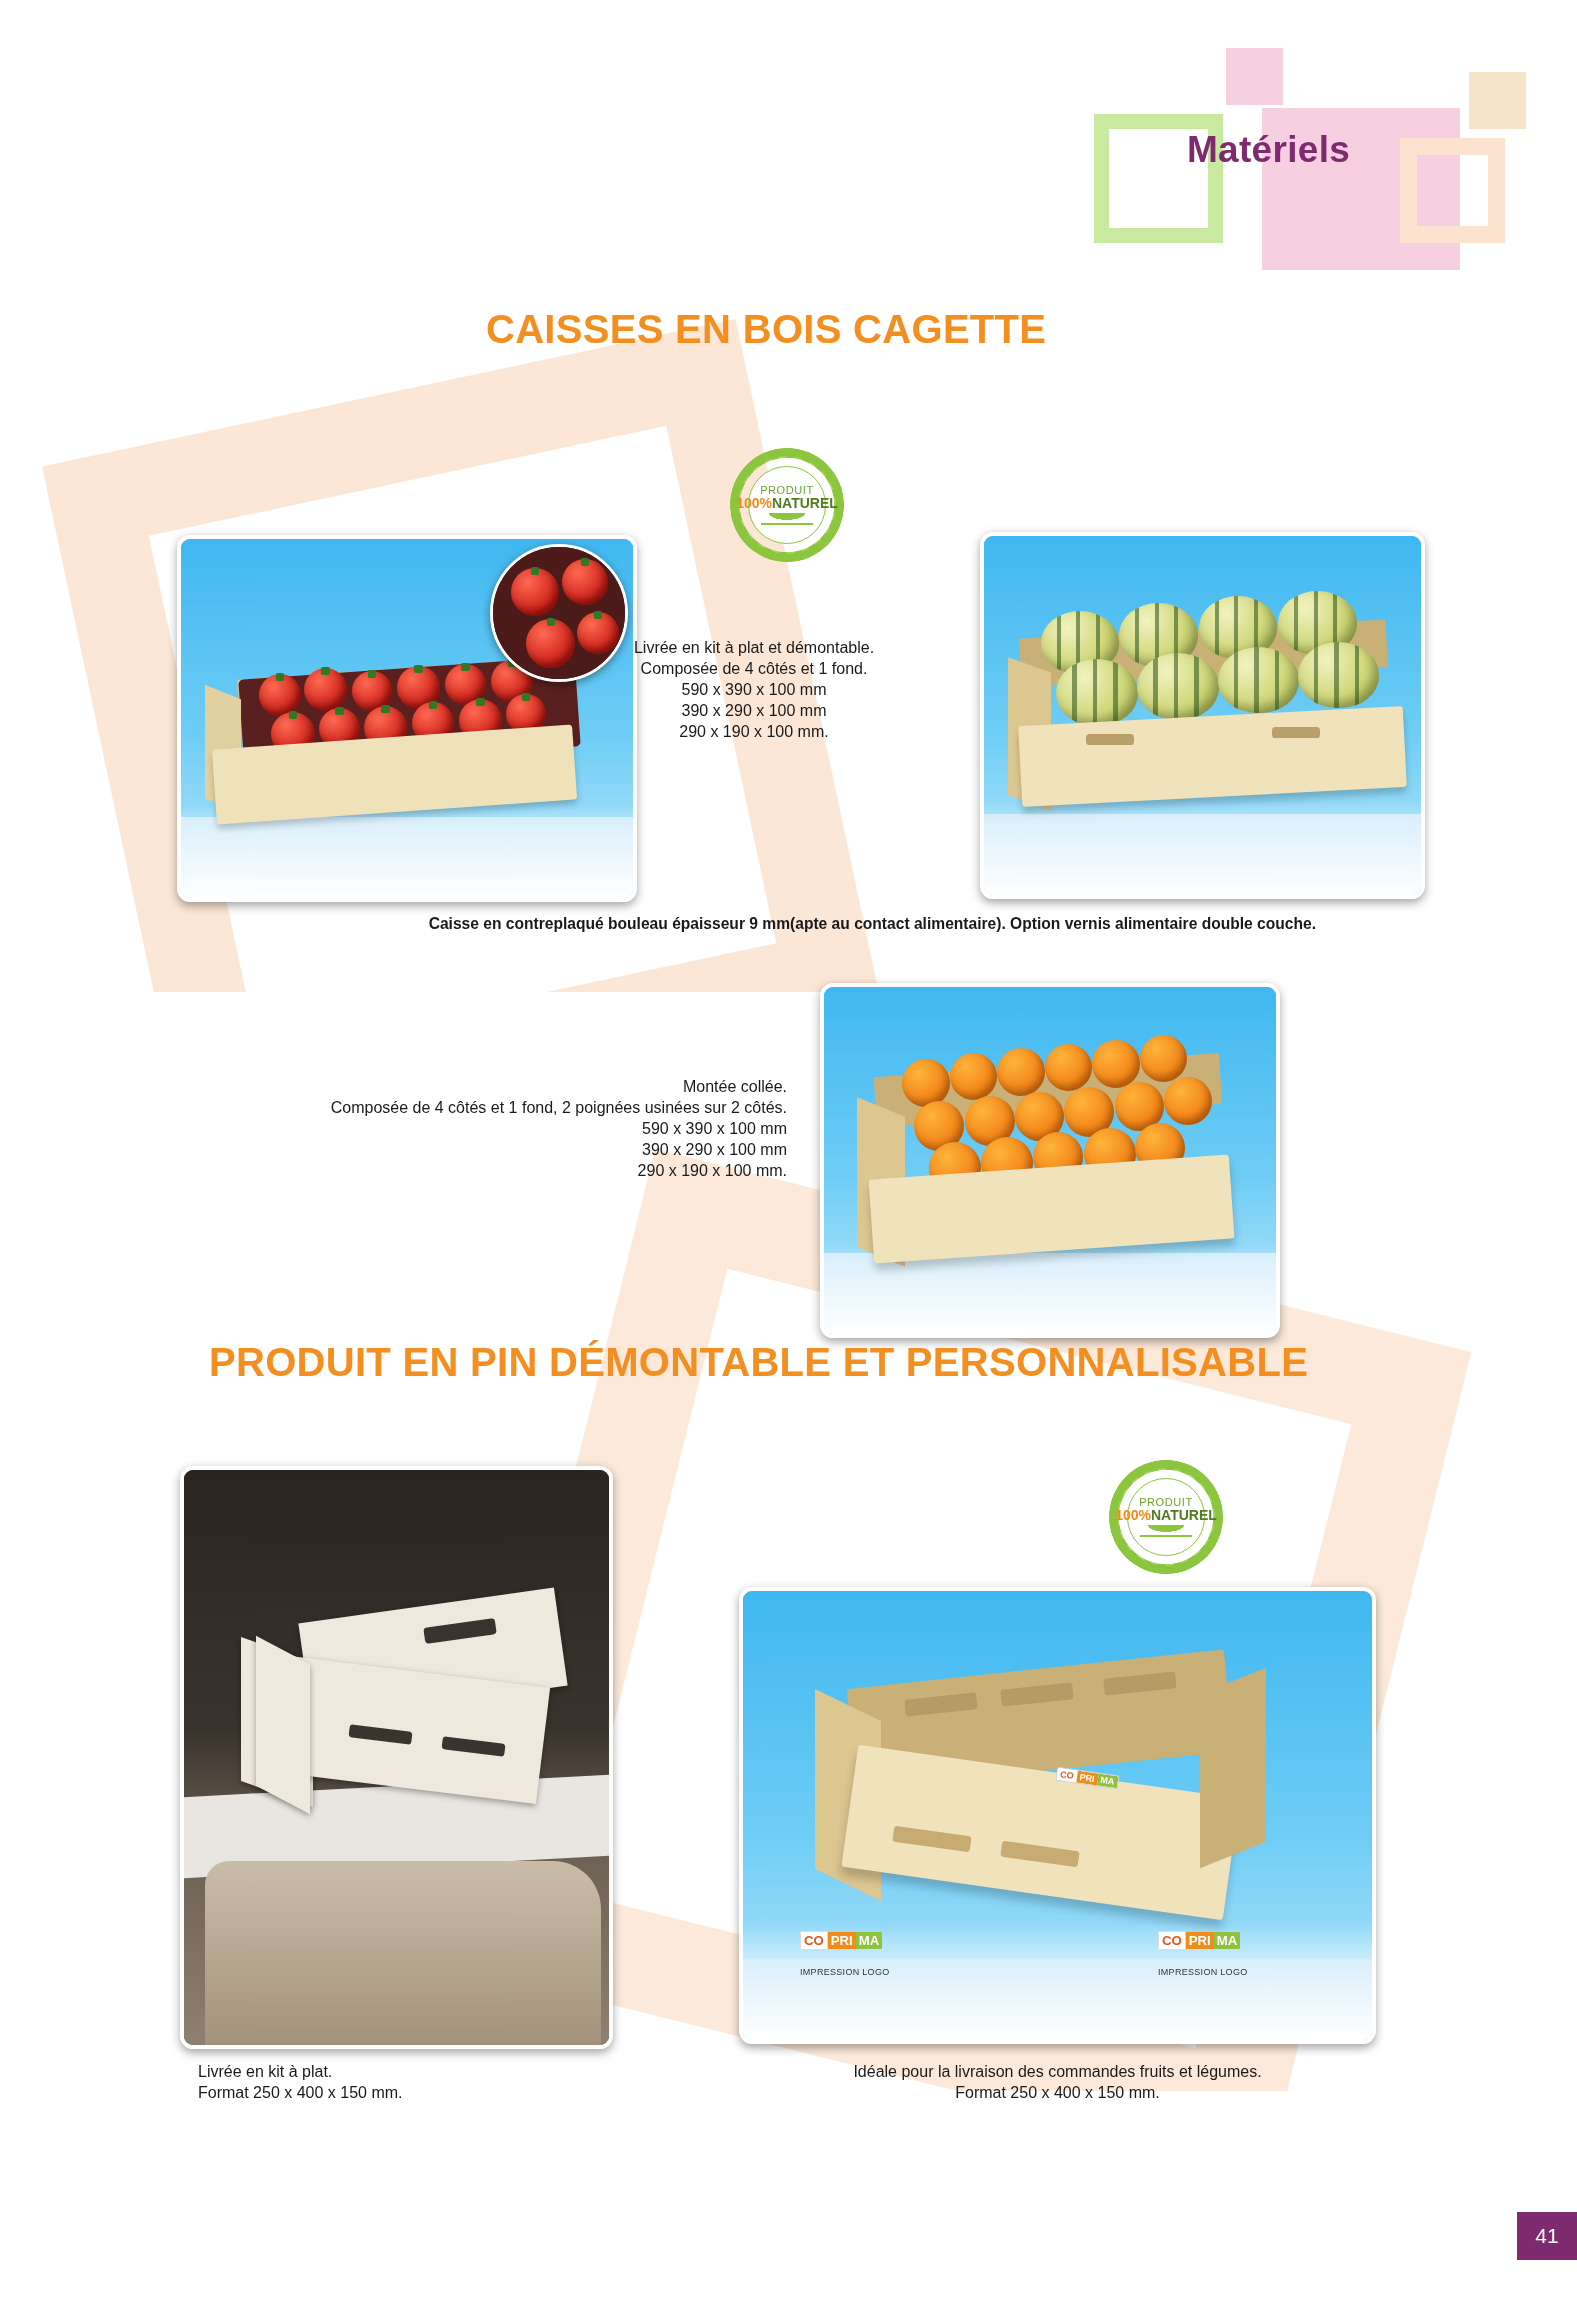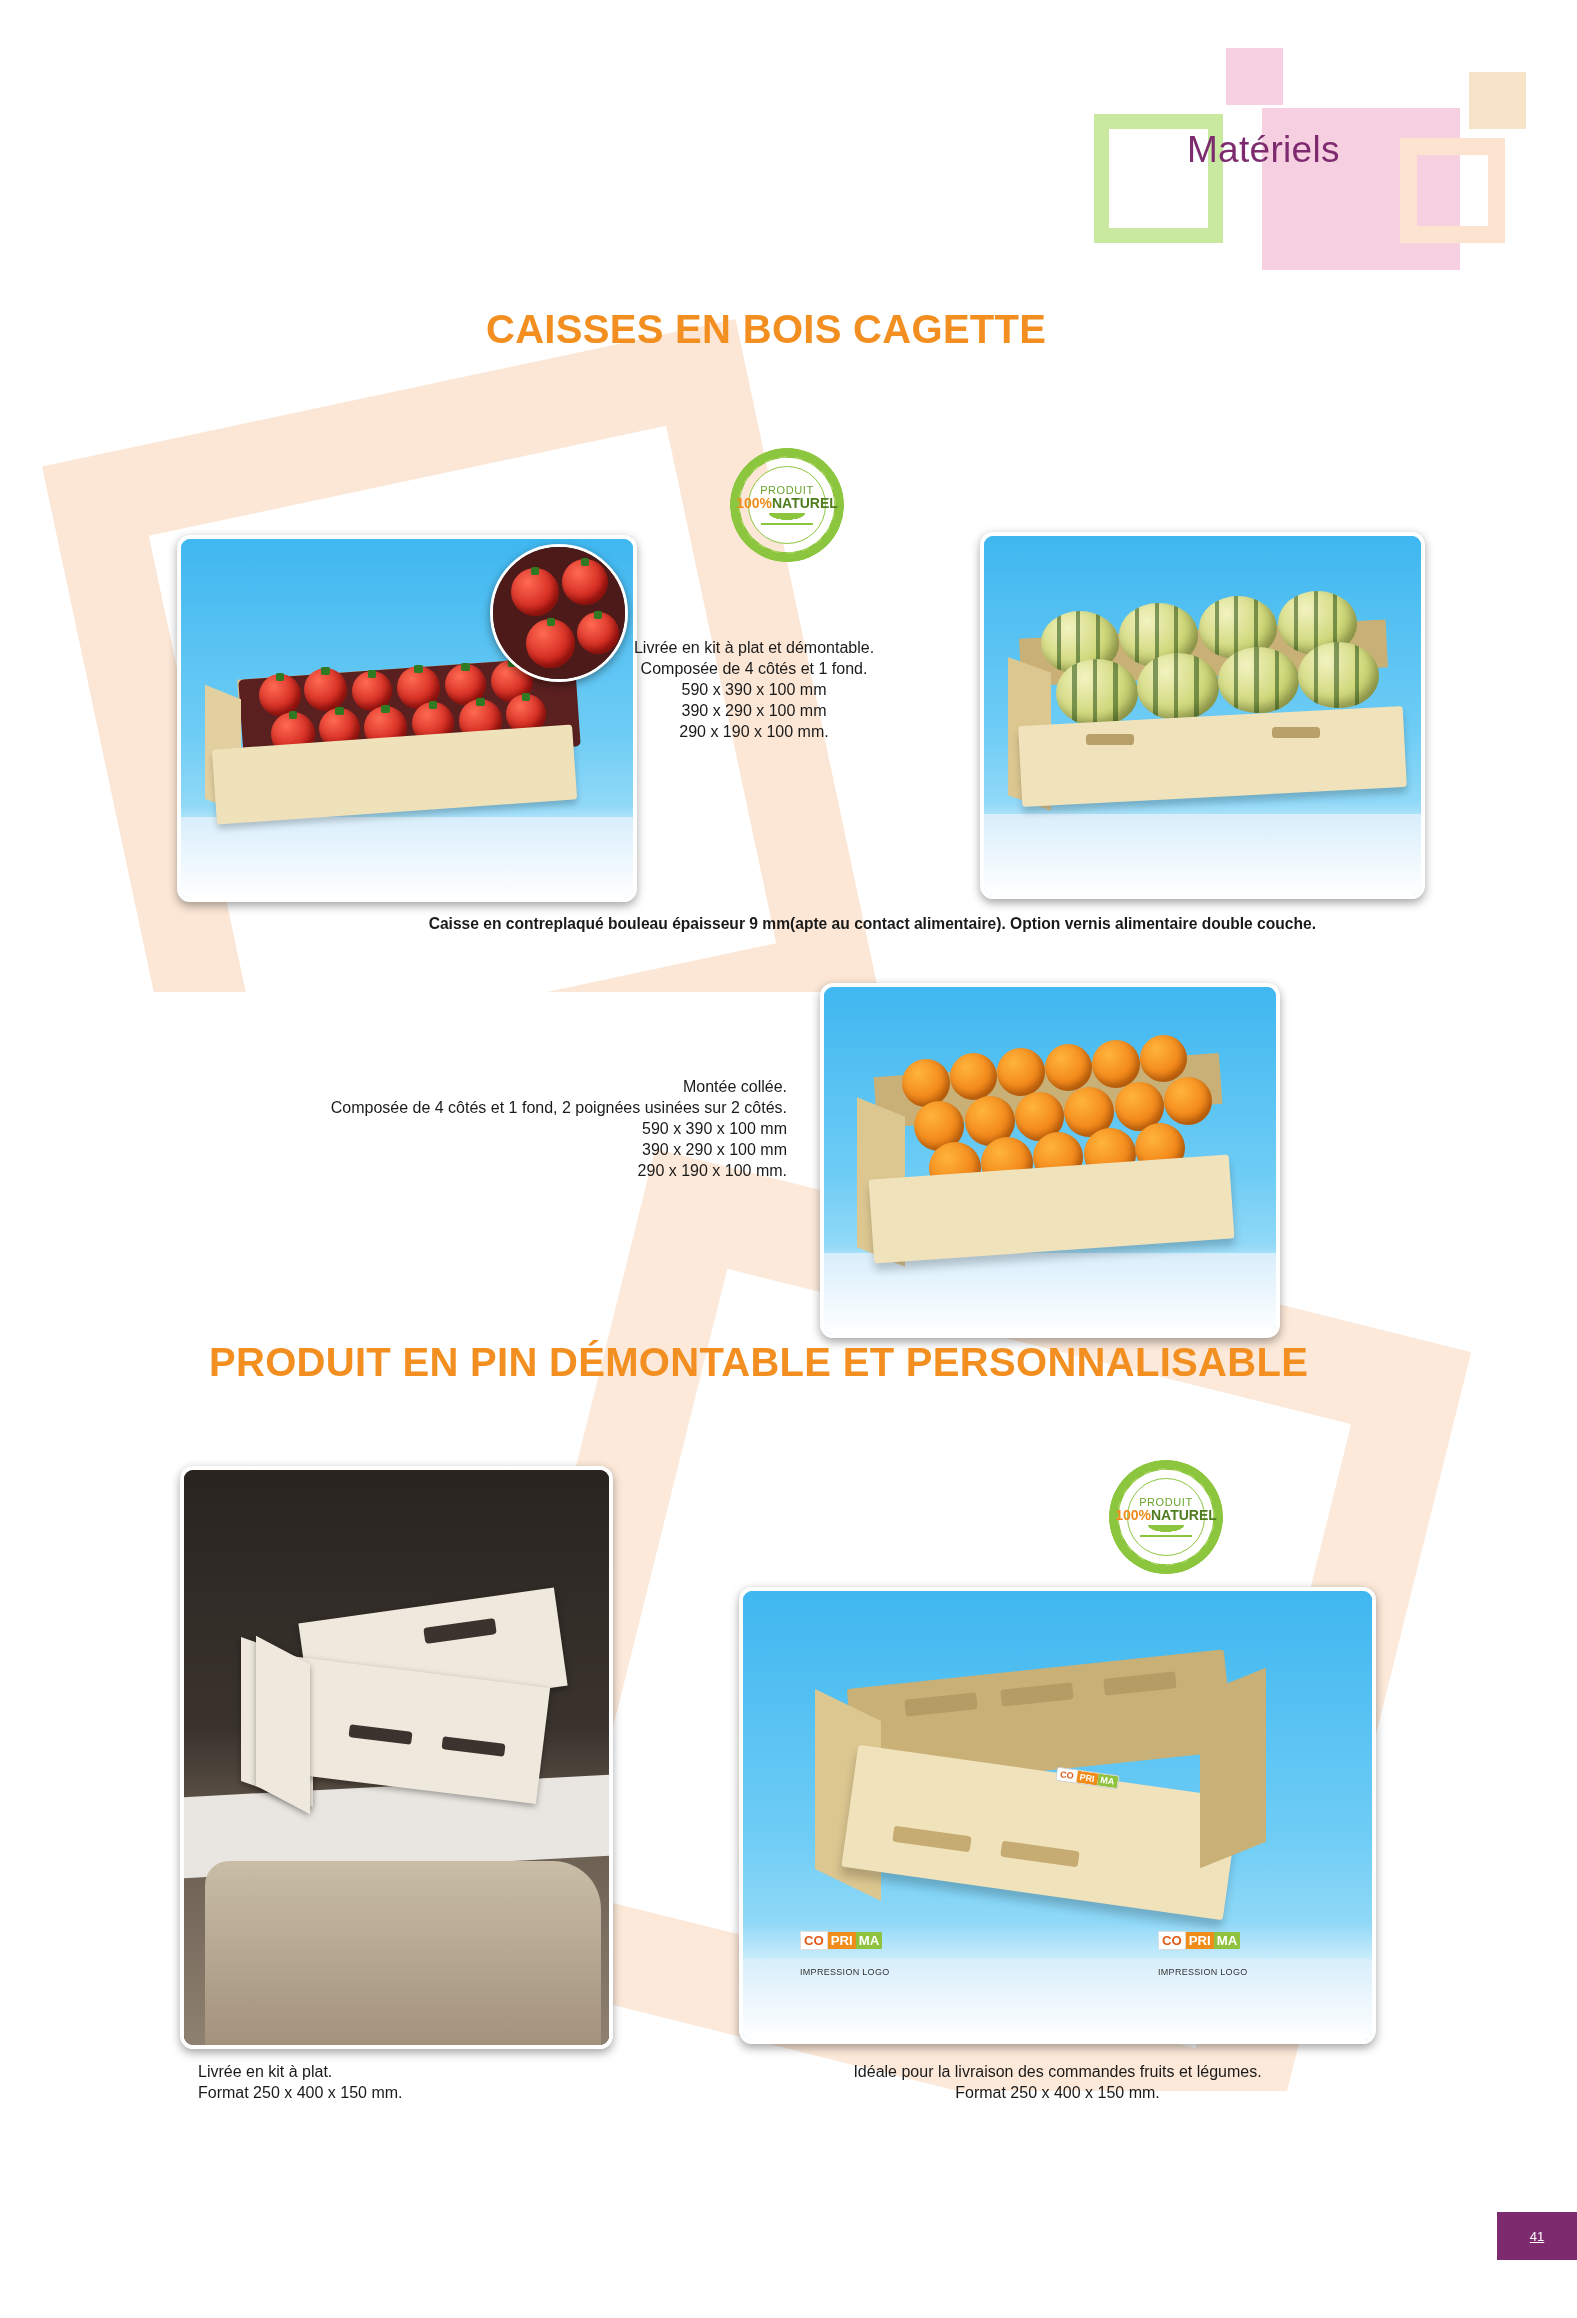--- a/index.html
+++ b/index.html
@@ -42,21 +42,21 @@
   
   .hdr-sq { position:absolute; }
   .hdr-sq.a { left:1094px; top:114px; width:129px; height:129px; border:15.6px solid #c9e8a0; background:transparent; }
   .hdr-sq.b { left:1226px; top:48px;  width:57px;  height:57px;  background:#f6cfe0; }
   .hdr-sq.c { left:1262px; top:108px; width:198px; height:162px; background:#f6cfe0; }
   .hdr-sq.d { left:1400px; top:138px; width:105px; height:105px; border:17px solid #fbe3cf; }
   .hdr-sq.e { left:1469px; top:72px; width:57px; height:57px; background:#f7e3c8; }
 
   .hdr-title {
     position:absolute; left:1187px; top:129px;
-    font-size: 37px; font-weight: 400; color:#7d2b6e; letter-spacing:0.3px;
+    font-size: 37px; font-weight: 700; color:#7d2b6e; letter-spacing:0.3px;
     z-index: 5;
   }
 
   
   .sec-title {
     position:absolute;
     color:#f28f20;
     font-weight:700;
     letter-spacing:0.3px;
     z-index:4;
@@ -179,23 +179,23 @@
   .txt.bold  { font-weight:700; }
 
   #txt-kit      { left:613px; top:637px; width:282px; text-align:center; }
   #txt-contrep  { left:258px;  top:914px; width:1058px; text-align:right; font-size:15.6px; font-weight:700; }
   #txt-montee   { left:222px;  top:1076px; width:565px; text-align:right; }
   #txt-kitplat  { left:198px;  top:2061px; width:397px; text-align:left; }
   #txt-ideale   { left:745px; top:2061px; width:625px; text-align:center; }
 
   
   .page-num {
-    position:absolute; right:0; top:2212px; width:80px; height:48px;
-    background:#7d2b6e; color:#ffffff; font-size:13px;
-    display:flex; align-items:center; justify-content:center; z-index:7;text-decoration:underline;
+    position:absolute; right:0; top:2212px; width:60px; height:48px;
+    background:#7d2b6e; color:#ffffff; font-size:21px;
+    display:flex; align-items:center; justify-content:center; z-index:7;
   }
 </style>
 </head>
 <body>
 
 <div class="bg-layer">
   <div class="peach-frame-1"></div>
   <div class="white-mask-1"></div>
   <div class="peach-frame-2"></div>
   <div class="white-mask-2"></div>

